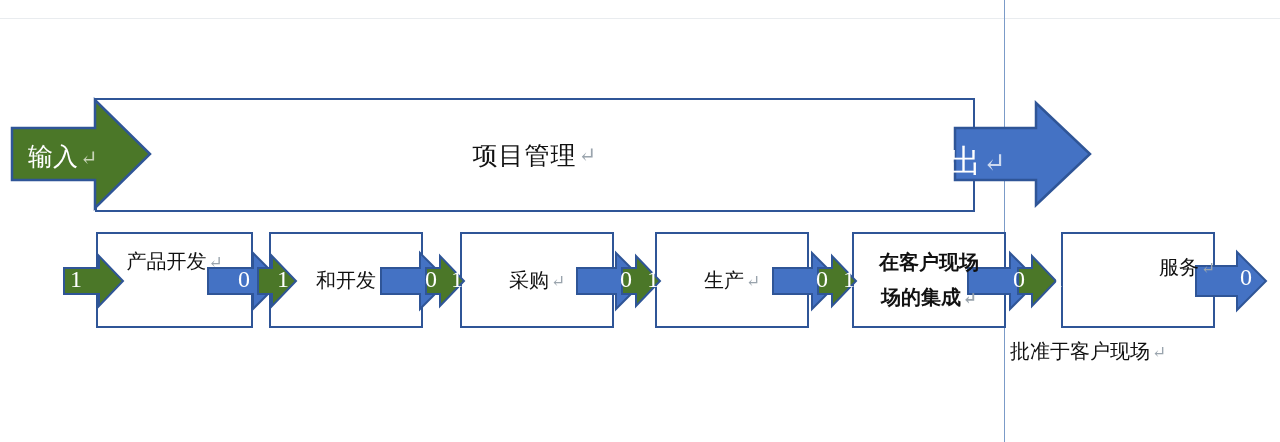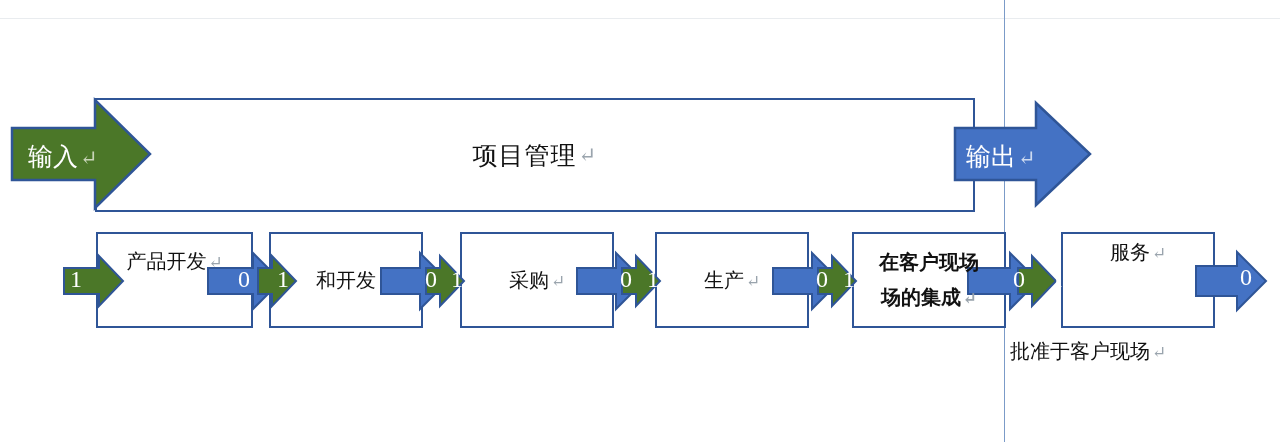--- a/index.html
+++ b/index.html
@@ -131,21 +131,21 @@
     <polygon points="968,268 1010,268 1010,253 1038,281 1010,309 1010,294 968,294" fill="#4472c4" stroke="#2f5597" stroke-width="2"></polygon>
     <polygon points="1018,268 1032,268 1032,256 1056,281 1032,306 1032,294 1018,294" fill="#4b7728" stroke="#2f5597" stroke-width="2"></polygon>
 
     <polygon points="1196,266 1237,266 1237,252 1266,281 1237,310 1237,296 1196,296" fill="#4472c4" stroke="#2f5597" stroke-width="2"></polygon>
   </svg>
 
   <div class="abs" style="left:28px; top:140px; font-size:25px; color:#ffffff; white-space:nowrap; z-index:5;">
     <span>输入</span><span class="ret-w">↵</span>
   </div>
 
-  <div class="abs" style="left:966px; top:140px; font-size:25px; color:#ffffff; white-space:nowrap; z-index:5;">
+  <div class="abs" style="left:917px; top:140px; font-size:32px; color:#ffffff; white-space:nowrap; z-index:5;">
     <span>输出</span><span class="ret-b">↵</span>
   </div>
 
   <div class="abs pm-label" style="z-index:4;">
     <span>项目管理</span>
       <span class="ret">↵</span>
   </div>
 
   <div class="abs proc-text" style="left:97px; width:155px; z-index:4; justify-content:flex-start; padding-top:12px;">
     <div><span>产品开发</span><span class="ret">↵</span></div>
@@ -161,21 +161,21 @@
 
   <div class="abs proc-text" style="left:656px; width:152px; z-index:4;">
     <div><span>生产</span><span class="ret">↵</span></div>
   </div>
 
   <div class="abs proc-text" style="left:853px; width:152px; z-index:4;font-weight:bold;">
     <div><span>在客户现场</span></div>
     <div><span>场的集成</span><span class="ret">↵</span></div>
   </div>
 
-  <div class="abs proc-text" style="left:1062px; width:152px; z-index:4; justify-content:flex-start; padding-top:3px;">
+  <div class="abs proc-text" style="left:1111px; width:152px; z-index:4; justify-content:flex-start; padding-top:18px;">
     <div><span>服务</span><span class="ret">↵</span></div>
   </div>
 
   <span class="num" style="left:70px;  top:266px;">1</span>
 
   <span class="num" style="left:238px; top:266px;">0</span>
   <span class="num" style="left:277px; top:266px;">1</span>
 
   <span class="num" style="left:425px; top:266px;">0</span>
   <span class="num" style="left:451px; top:266px;">1</span>

